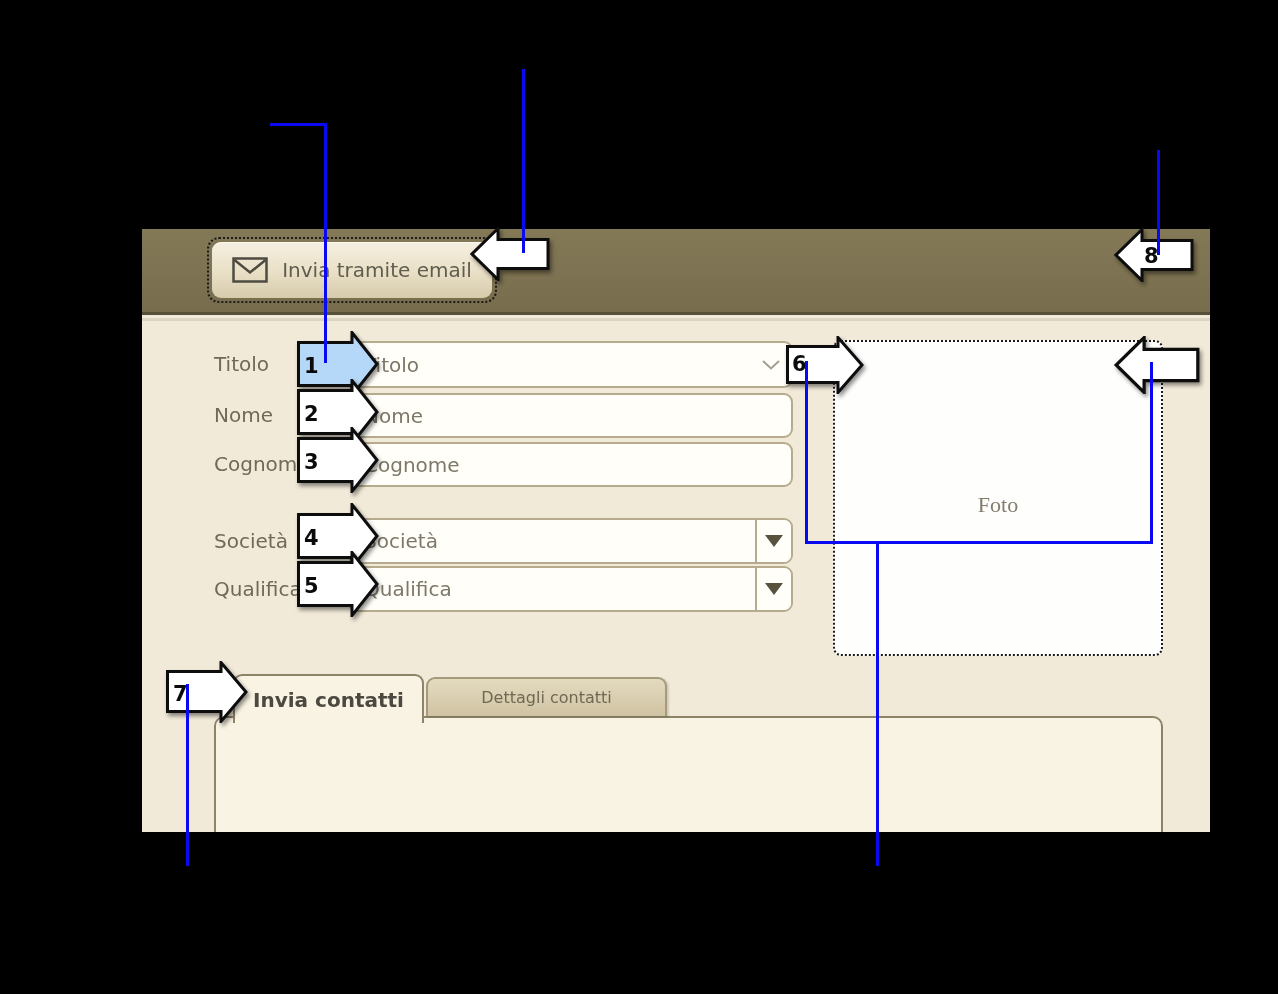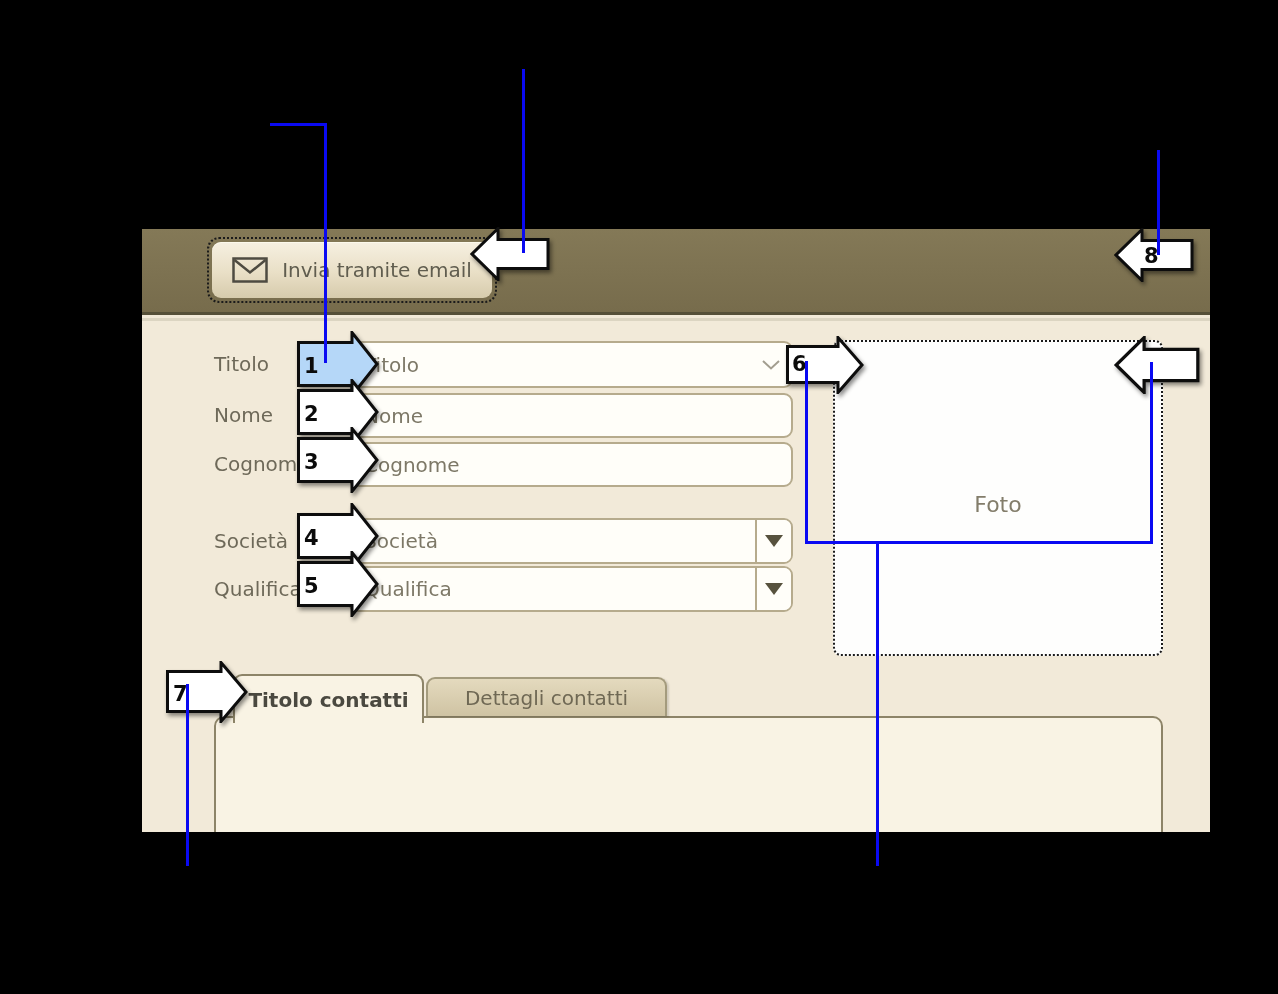--- a/index.html
+++ b/index.html
@@ -54,36 +54,36 @@
     border-top:12px solid #57523e;
   }
   .chevron { position:absolute; right:11px; top:50%; transform:translateY(-50%); }
   
   .photo-box {
     position:absolute; left:691px; top:111px; width:330px; height:316px;
     background:#fefefd; border:2px dotted #1b1b1b; border-radius:8px;
   }
   .photo-box .photo-label {
     position:absolute; left:0; top:150px; width:100%; text-align:center;
-    font-size:22px; color:#837d6b;
+    font-size:22px; color:#837d6b;font-family:Liberation Serif, serif;
   }
   
   .tab-active {
     position:absolute; left:91px; top:445px; width:191px; height:49px; z-index:3;
     background:#f9f3e4; border:2px solid #8d8468; border-bottom:none;
     border-radius:9px 9px 0 0;
     display:flex; align-items:center; justify-content:center;
     font-size:20px; font-weight:bold; color:#4b4940;
   }
   .tab-inactive {
     position:absolute; left:284px; top:448px; width:241px; height:39px; z-index:2;
     background:linear-gradient(#e4dabe,#cfc3a3); border:2px solid #a49b7d; border-bottom:none;
     border-radius:9px 9px 0 0; box-shadow:2px 1px 2px #00000022;
     display:flex; align-items:center; justify-content:center;
-    font-size:20px; color:#6f6854;
+    font-size:16px; color:#6f6854;
   }
   .tab-panel {
     position:absolute; left:72px; top:487px; width:949px; height:130px; z-index:1;
     background:#f9f3e4; border:2px solid #8d8468; border-radius:10px;
   }
   
   .bline { position:absolute; background:#0a0af2; z-index:50; }
   .arrow-svg { position:absolute; z-index:40; filter:drop-shadow(2px 3px 2px rgba(0,0,0,0.45)); }
   .arrow-svg text { font-family:"DejaVu Sans","Liberation Sans",sans-serif; font-weight:bold; fill:#0b0b0b; }
 </style>
@@ -139,21 +139,21 @@
     <div class="drop-btn">
       <div class="tri-down"></div>
     </div>
   </div>
 
   <div class="photo-box">
     <div class="photo-label">Foto</div>
   </div>
 
   <div class="tab-active">
-    <span>Titolo contatti</span>
+    <span>Invia contatti</span>
   </div>
   <div class="tab-inactive">
     <span>Dettagli contatti</span>
   </div>
   <div class="tab-panel"></div>
 
 </div>
 
 <div class="bline" style="left:270px; top:123px; width:57px; height:3px;"></div>
 <div class="bline" style="left:324px; top:123px; width:3px; height:240px;"></div>

